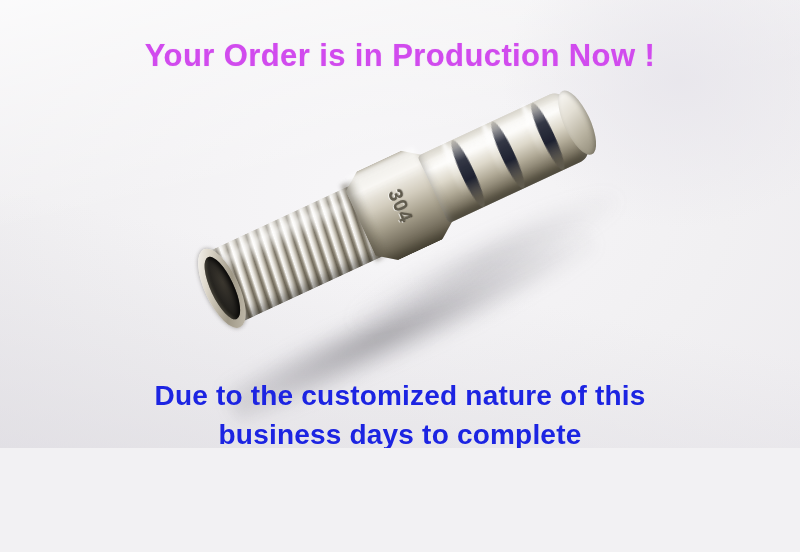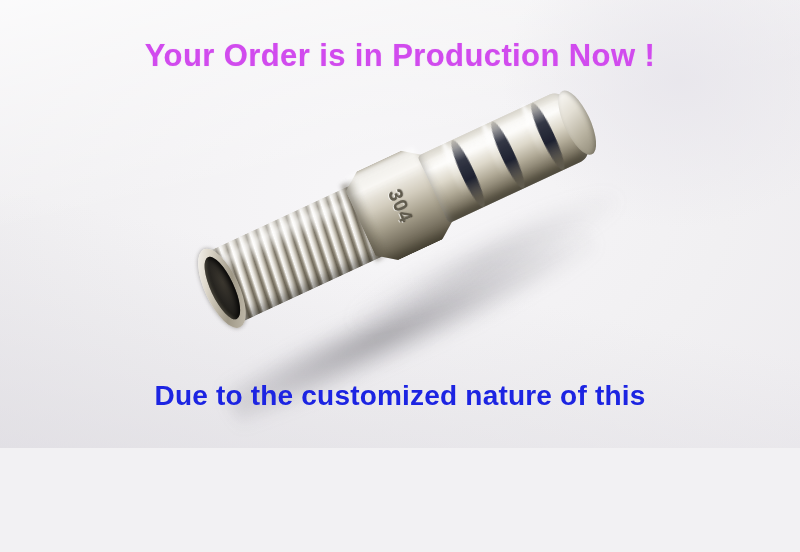--- a/index.html
+++ b/index.html
@@ -316,15 +316,16 @@
       <div class="barb-groove g2"></div>
       <div class="barb-ridge r3"></div>
       <div class="barb-groove g3"></div>
       <div class="barb-tip"></div>
 
     </div>
   </div>
 
   <div id="body-copy">
     <span class="copy-line">Due to the customized nature of this</span>
+    <span class="copy-line">business days to complete</span>
   </div>
 
 </div>
 
 </body></html>

